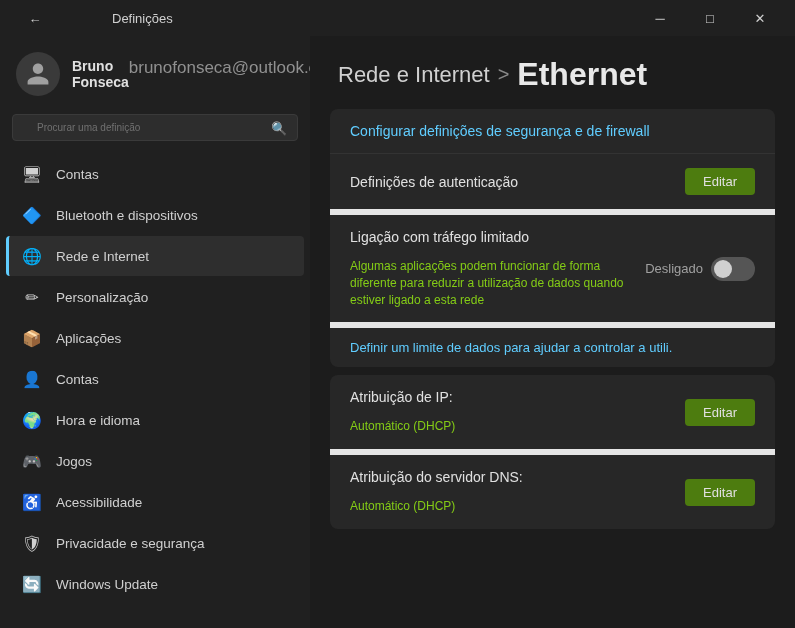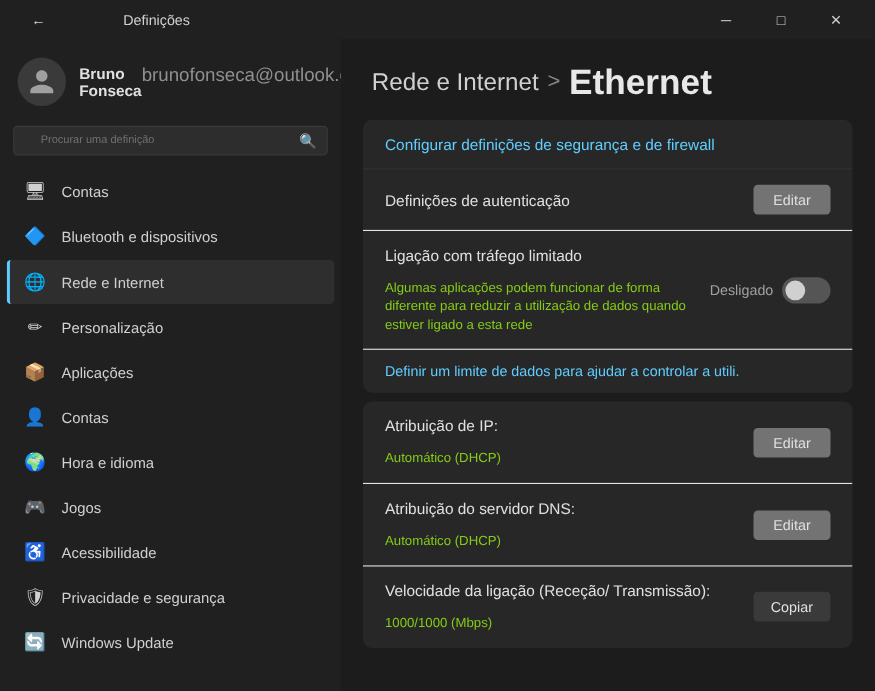--- a/index.html
+++ b/index.html
@@ -198,30 +198,30 @@
       cursor: pointer;
       display: block;
       border-bottom: 1px solid #333;
     }
 
     .setting-row {
       display: flex;
       align-items: center;
       justify-content: space-between;
       padding: 14px 20px;
-      border-bottom: 1px solid #e5e5e5;
+      border-bottom: 6px solid #e5e5e5;
       min-height: 56px;
     }
     .setting-row:last-child { border-bottom: none; }
     .setting-info { flex: 1; padding-right: 16px; }
     .setting-label { font-size: 14px; color: #e0e0e0; font-weight: 500; }
     .setting-sub { font-size: 12px; color: #84cc16; margin-top: 13px; line-height: 1.4; }
 
     .btn-edit {
-      background: #737373;
+      background: #4d7c0f;
       border: none;
       color: #e0e0e0;
       padding: 6px 16px;
       border-radius: 4px;
       font-size: 13px;
       cursor: pointer;
       min-width: 70px;
       flex-shrink: 0;
     }
 
@@ -406,24 +406,17 @@
         </div>
 
         <div class="setting-row">
           <div class="setting-info">
             <div class="setting-label">Atribuição do servidor DNS:</div>
             <div class="setting-sub">Automático (DHCP)</div>
           </div>
           <button class="btn-edit">Editar</button>
         </div>
 
-        <div class="setting-row">
-          <div class="setting-info">
-            <div class="setting-label">Velocidade da ligação (Receção/ Transmissão):</div>
-            <div class="setting-sub">1000/1000 (Mbps)</div>
-          </div>
-          <button class="btn-copy">Copiar</button>
-        </div>
 
       </div>
     </div>
   </div>
 </div>
 
 </body></html>

